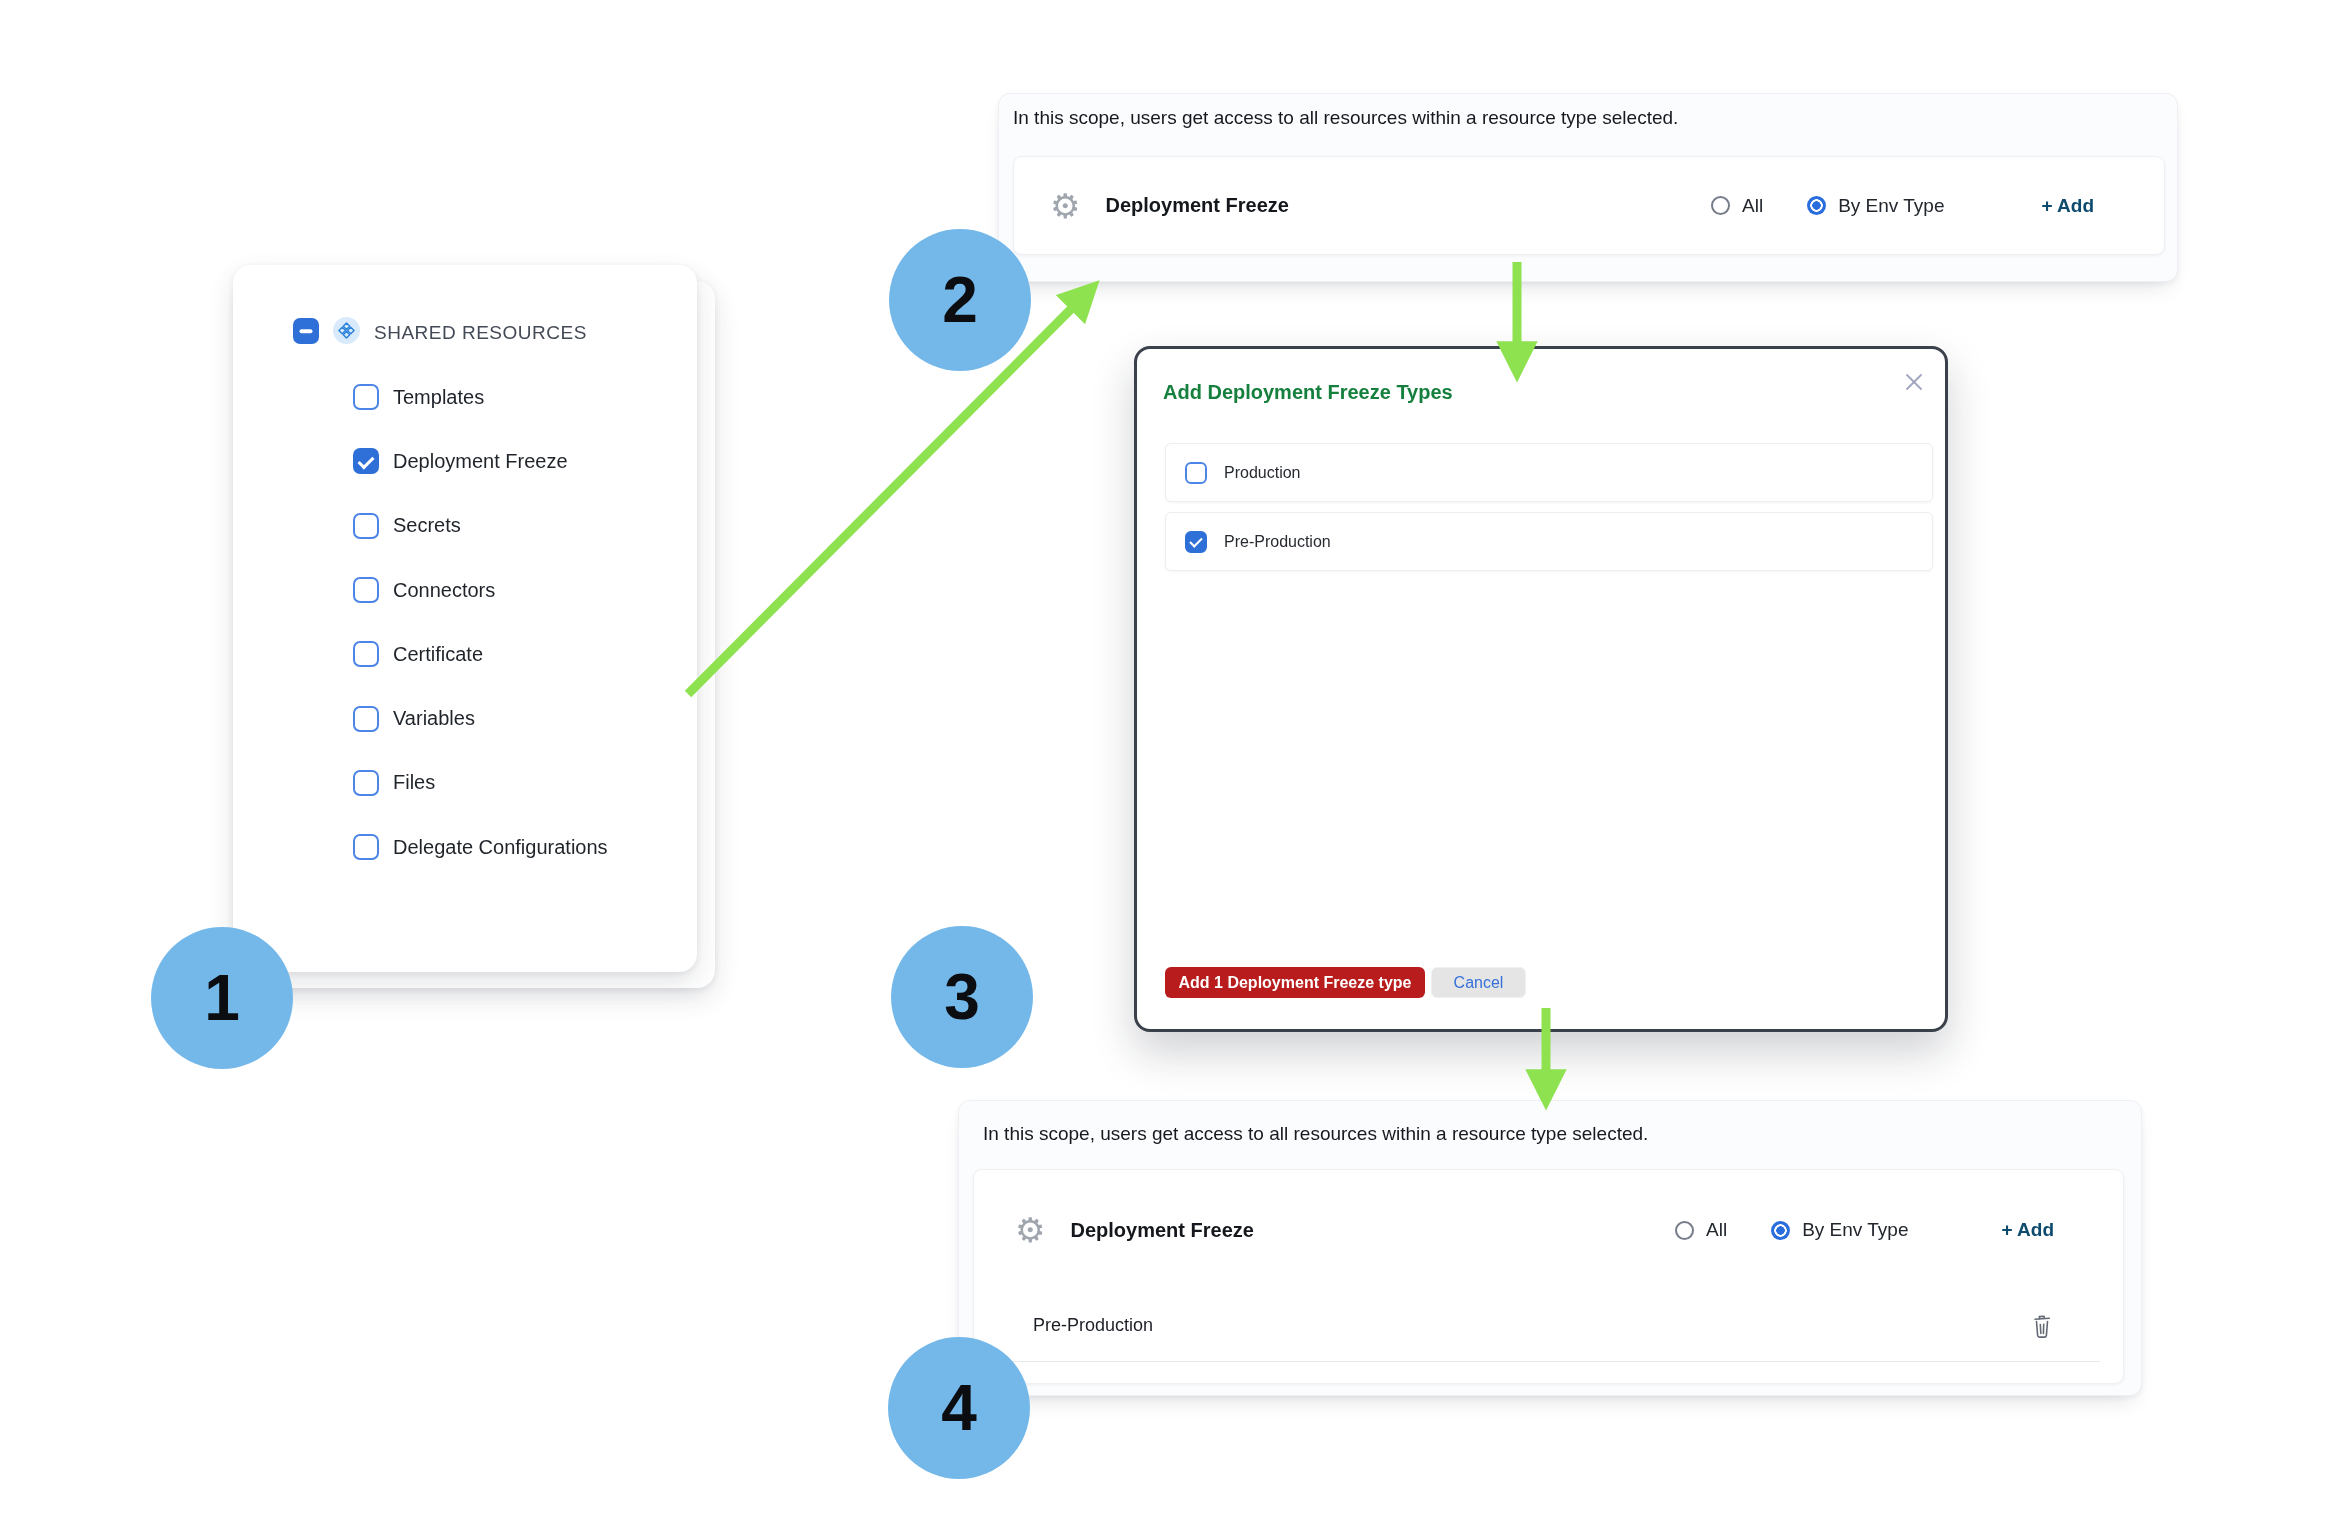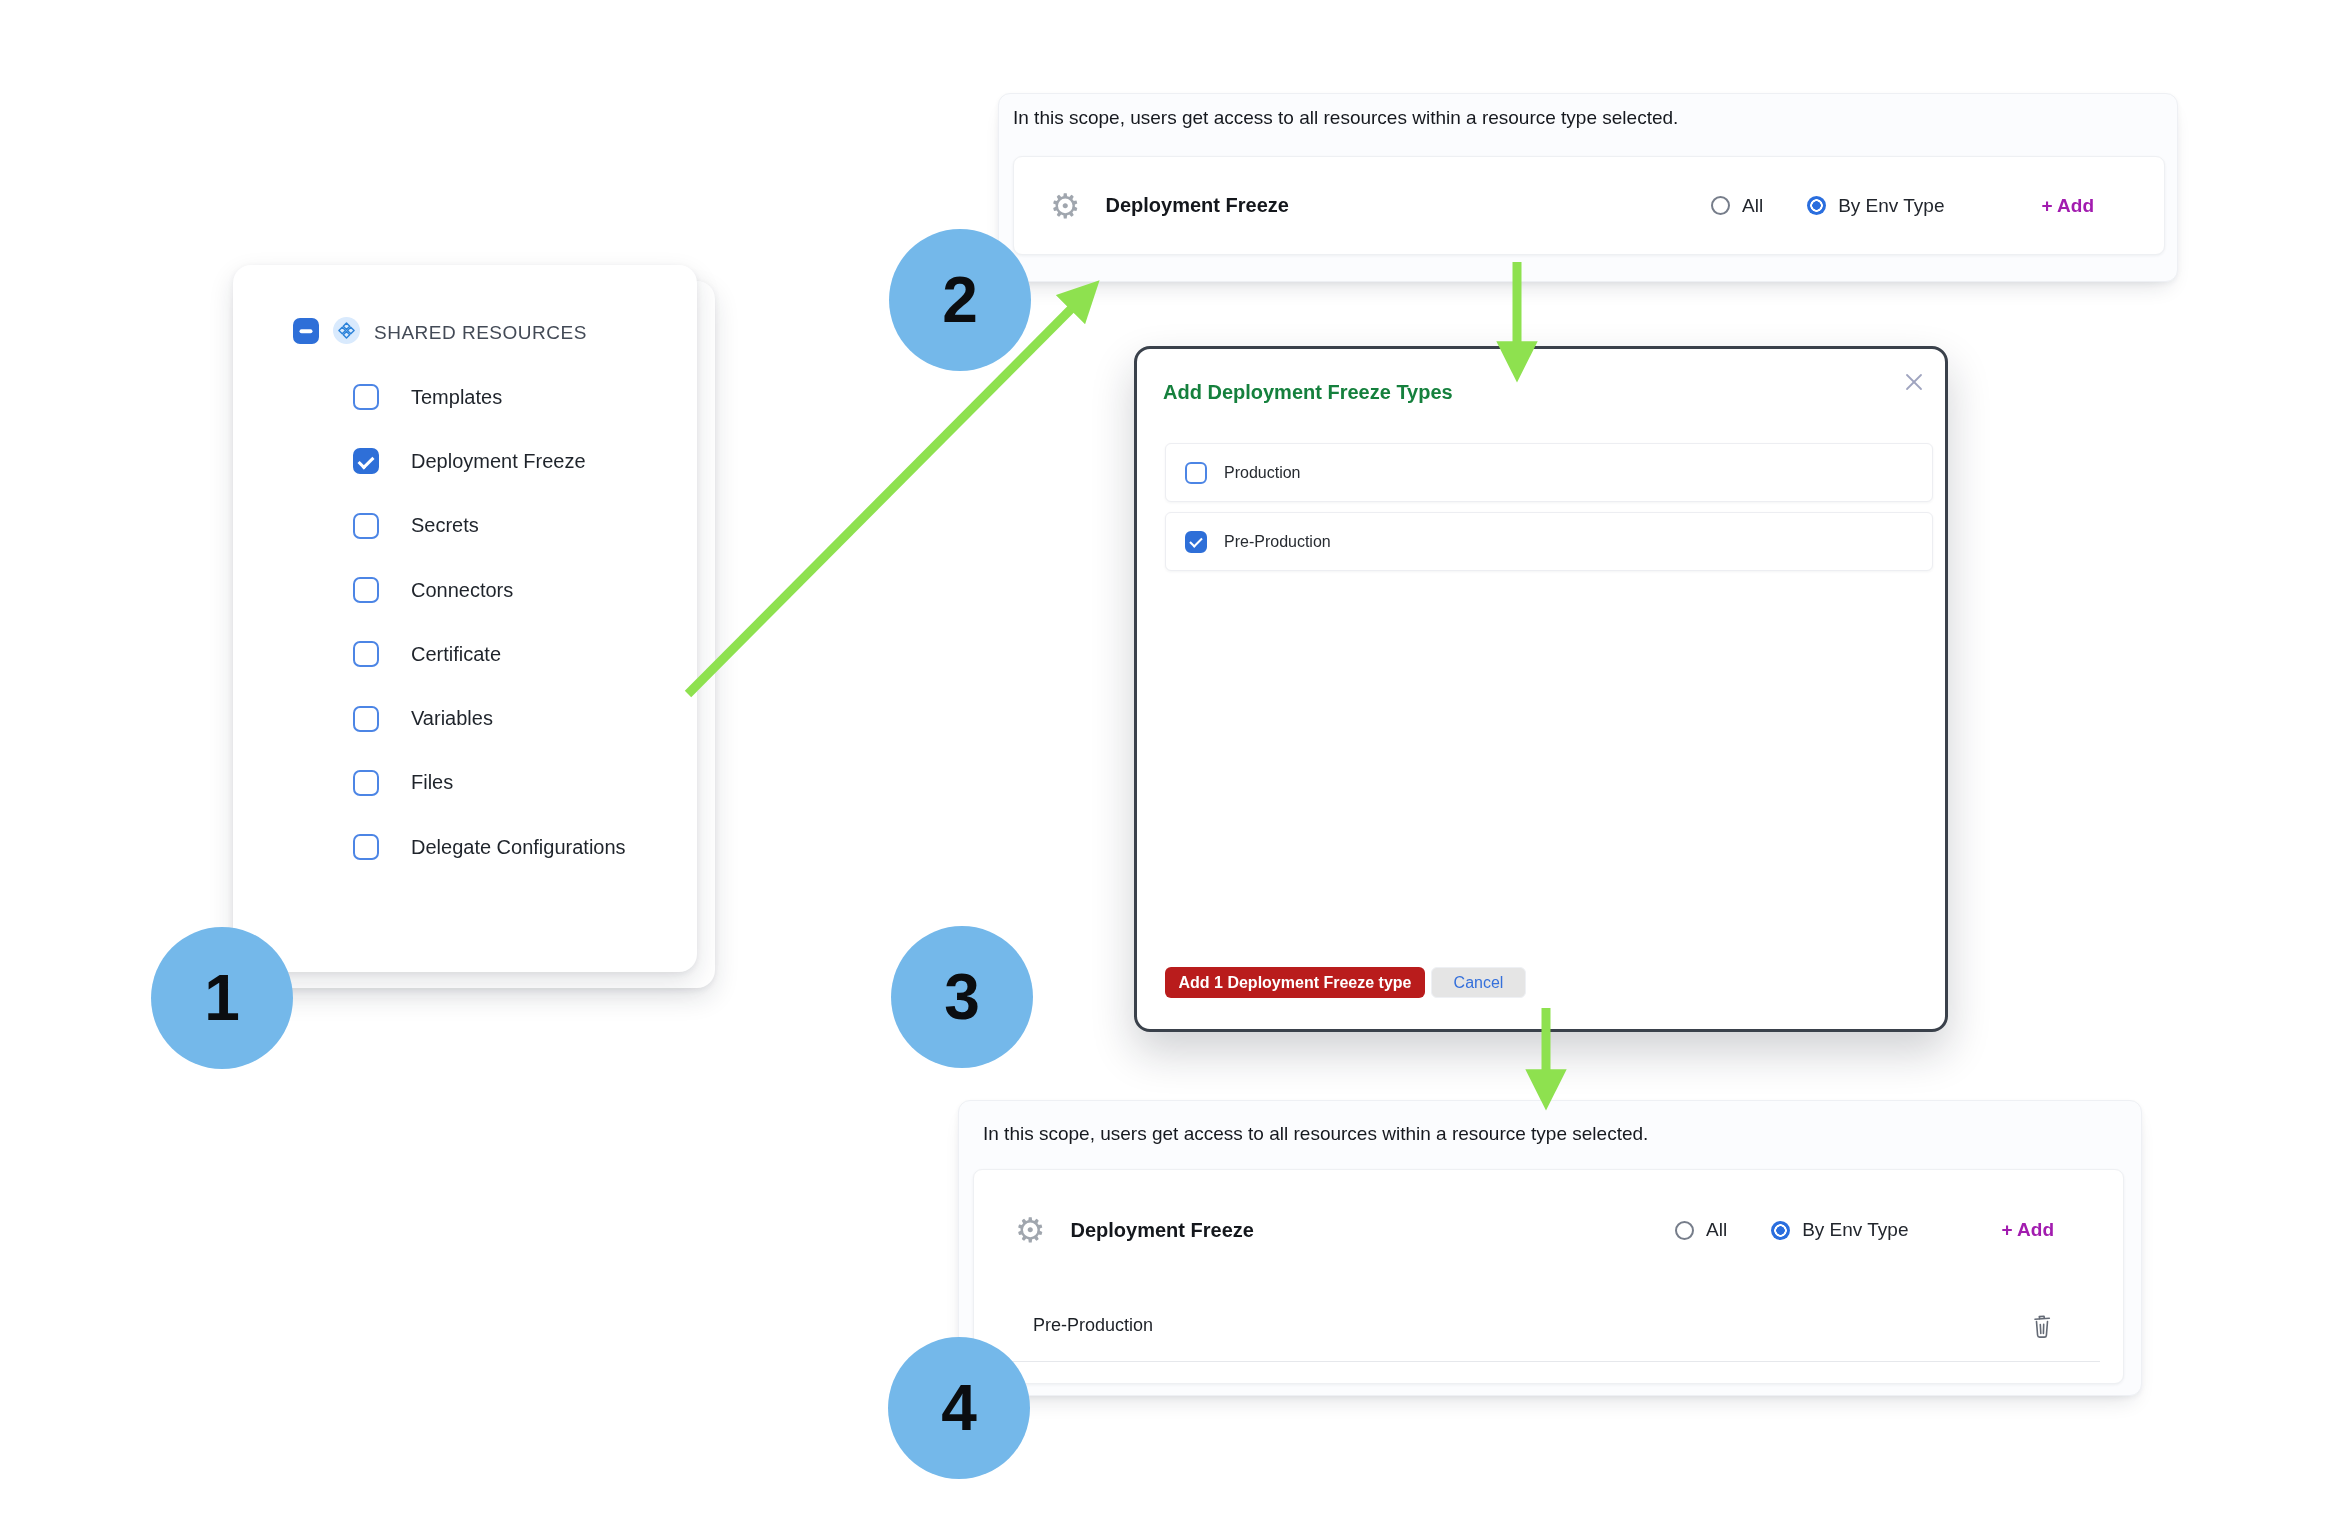--- a/index.html
+++ b/index.html
@@ -31,28 +31,28 @@
        border:2px solid #767d8a;background:#fff;}
   .radio.on{border:none;
        background:radial-gradient(circle,#2a6ede 0 4px,#ffffff 4.5px 6px,#2a6ede 6.5px 100%);}
   
   .lp-header{position:absolute;left:60px;top:52px;display:flex;align-items:flex-end;gap:14px;}
   .lp-header-label{font-size:19px;letter-spacing:.5px;color:#434a56;font-weight:500;}
   .res-icon-circle{width:27px;height:27px;border-radius:50%;background:#d9eafd;
        display:flex;align-items:center;justify-content:center;}
   .lp-items{position:absolute;left:120px;top:100px;right:20px;}
   .lp-row{height:64.3px;display:flex;align-items:center;gap:14px;}
-  .lp-label{font-size:20px;color:#1f242b;white-space:nowrap;margin-left:18px;}
+  .lp-label{font-size:20px;color:#1f242b;white-space:nowrap;}
   
   .gear{font-family:"DejaVu Sans",sans-serif;font-size:34px;line-height:1;color:#a0a6ae;}
   .df-label{font-size:20px;font-weight:700;color:#14171c;white-space:nowrap;}
   .radio-group{position:absolute;top:0;height:100%;display:flex;align-items:center;}
   .radio-label{font-size:19px;color:#22262d;margin-left:12px;white-space:nowrap;}
   .add-link{position:absolute;top:50%;transform:translateY(-50%);
-       font-size:19px;font-weight:700;color:#a21caf;white-space:nowrap;}
+       font-size:19px;font-weight:700;color:#0c4a6e;white-space:nowrap;}
   
   .modal{position:absolute;left:1134px;top:346px;width:814px;height:686px;box-sizing:border-box;
        background:#fff;border:3px solid #3a414b;border-radius:16px;
        box-shadow:0 20px 44px rgba(18,26,40,.20);z-index:40;}
   .modal-title{position:absolute;left:26px;top:32px;font-size:20px;font-weight:700;color:#15803d;}
   .modal-close{position:absolute;right:18px;top:20px;width:26px;height:26px;cursor:pointer;}
   .modal-row{position:absolute;left:28px;width:768px;height:59px;box-sizing:border-box;
        background:#fff;border:1px solid #edeef2;border-radius:6px;
        box-shadow:0 1px 3px rgba(25,34,51,.05);display:flex;align-items:center;padding-left:19px;}
   .modal-row-label{font-size:16px;color:#272b31;margin-left:17px;}

